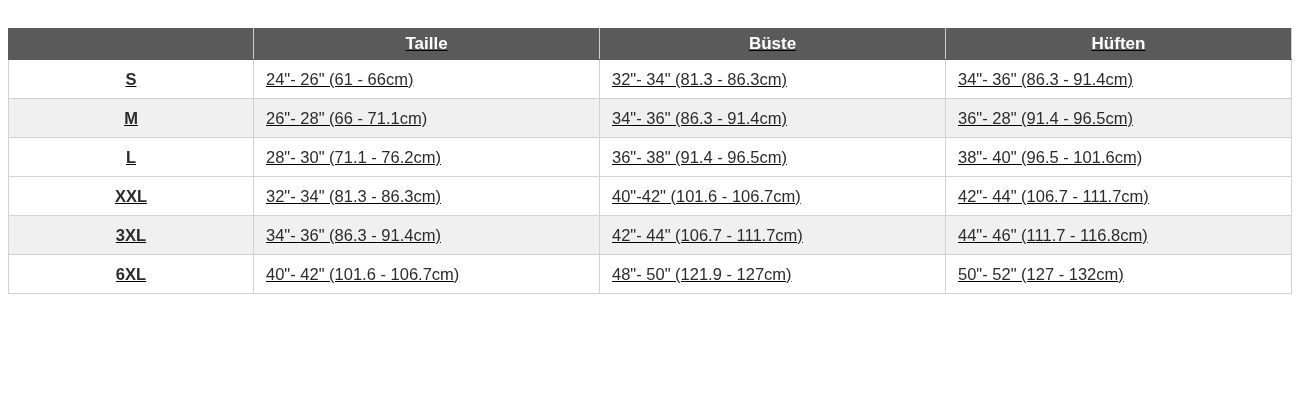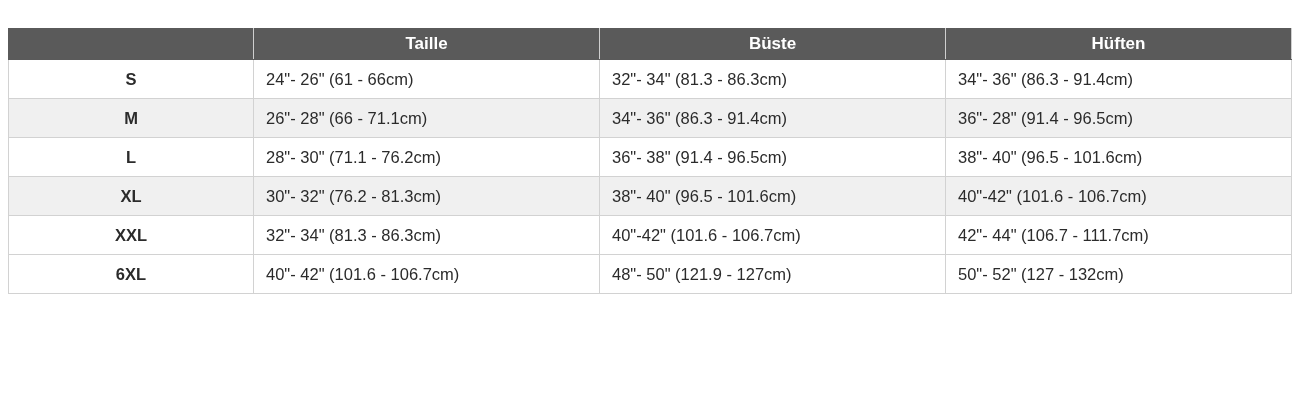--- a/index.html
+++ b/index.html
@@ -11,20 +11,21 @@
     width: 1300px;
     height: 400px;
     font-family: "Liberation Sans", sans-serif;
     overflow: hidden;
   }
   .sheet {
     width: 1300px;
     height: 400px;
     box-sizing: border-box;
     padding: 28px 20px 10px 8px;
+    text-decoration: underline;
   }
   table.size-chart {
     width: 1284px;
     border-collapse: collapse;
     table-layout: fixed;
     font-size: 16.5px;
     color: #2b2b2b;
   }
   table.size-chart col.c-size  { width: 245px; }
   table.size-chart col.c-data  { width: 346px; }
@@ -95,31 +96,31 @@
         <td>26"- 28" (66 - 71.1cm)</td>
         <td>34"- 36" (86.3 - 91.4cm)</td>
         <td>36"- 28" (91.4 - 96.5cm)</td>
       </tr>
       <tr class="odd">
         <td class="size-cell">L</td>
         <td>28"- 30" (71.1 - 76.2cm)</td>
         <td>36"- 38" (91.4 - 96.5cm)</td>
         <td>38"- 40" (96.5 - 101.6cm)</td>
       </tr>
-      <tr class="even">
-        <td class="size-cell">XL</td>
-        <td>30"- 32" (76.2 - 81.3cm)</td>
-        <td>38"- 40" (96.5 - 101.6cm)</td>
-        <td>40"-42" (101.6 - 106.7cm)</td>
-      </tr>
       <tr class="odd">
         <td class="size-cell">XXL</td>
         <td>32"- 34" (81.3 - 86.3cm)</td>
         <td>40"-42" (101.6 - 106.7cm)</td>
         <td>42"- 44" (106.7 - 111.7cm)</td>
+      </tr>
+      <tr class="even">
+        <td class="size-cell">3XL</td>
+        <td>34"- 36" (86.3 - 91.4cm)</td>
+        <td>42"- 44" (106.7 - 111.7cm)</td>
+        <td>44"- 46" (111.7 - 116.8cm)</td>
       </tr>
       <tr class="odd">
         <td class="size-cell">6XL</td>
         <td>40"- 42" (101.6 - 106.7cm)</td>
         <td>48"- 50" (121.9 - 127cm)</td>
         <td>50"- 52" (127 - 132cm)</td>
       </tr>
     </tbody>
   </table>
 </div>

